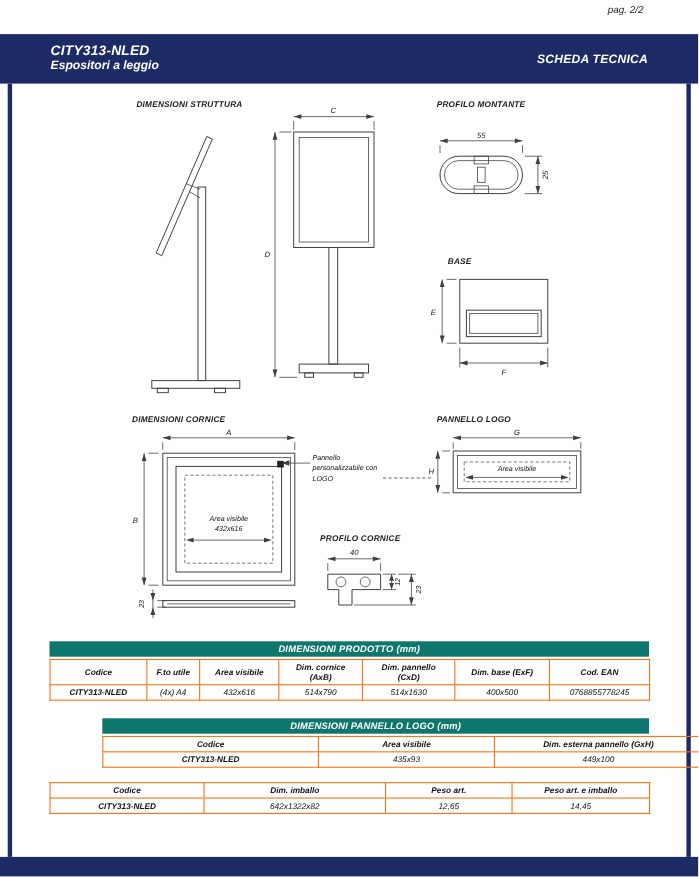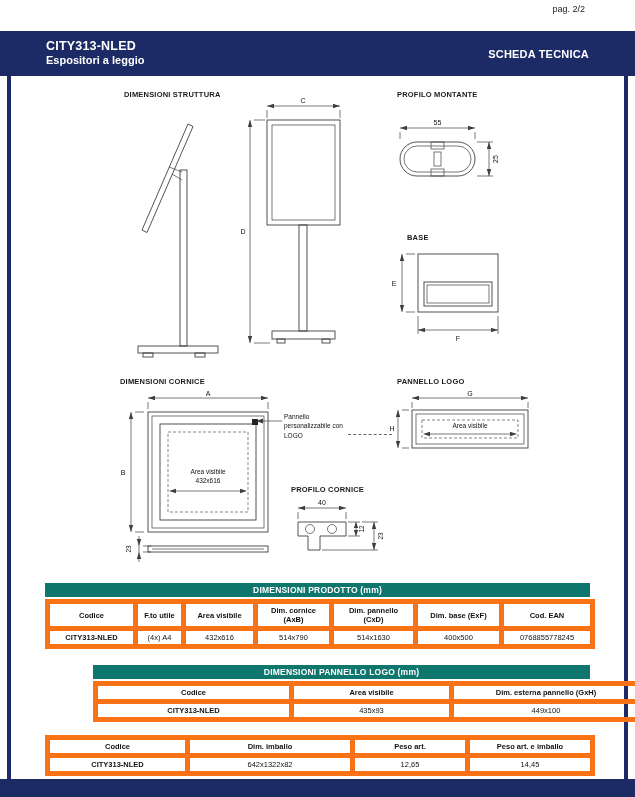--- a/index.html
+++ b/index.html
@@ -1,17 +1,17 @@
 <!DOCTYPE html>
 <html><head>
 <meta charset="utf-8">
 <style>
   * { margin:0; padding:0; box-sizing:border-box; }
   html,body { background:#ffffff; font-family:"Liberation Sans", sans-serif; }
-  .page { position:relative; width:635px; height:797px; background:#fff; overflow:hidden; }
+  .page { position:relative; width:635px; height:797px; background:#fff; overflow:hidden;font-style:italic; }
 
   .page-num { position:absolute; top:4px; right:50px; font-size:9px; color:#222; }
 
   .topbar { position:absolute; top:31px; left:0; width:635px; height:45px; background:#1c2a66; color:#fff;
             display:flex; align-items:center; justify-content:space-between; padding:0 46px; }
   .topbar .code { font-size:12.5px; font-weight:bold; letter-spacing:.2px; line-height:1.25; }
   .topbar .line { font-size:11px; font-weight:bold; line-height:1.25; }
   .topbar-right { font-size:11px; font-weight:bold; letter-spacing:.2px; }
 
   .side-border { position:absolute; top:76px; width:4px; height:703px; background:#1c2a66; }
@@ -45,21 +45,21 @@
   svg .thin { fill:none; stroke:#3f3f3f; stroke-width:0.7; }
   svg .dash { fill:none; stroke:#555; stroke-width:0.7; stroke-dasharray:3 2; }
   svg .ar   { fill:#3f3f3f; stroke:none; }
   svg text  { font-family:"Liberation Sans", sans-serif; fill:#111; font-size:7px; }
   svg text.sm { font-size:6.5px; }
 
   .tables { position:absolute; top:583px; left:45px; width:545px; }
   .tbl-title { background:#0f766e; color:#fff; font-weight:bold; font-size:8.5px; text-align:center;
                height:14px; line-height:14px; margin-bottom:2px; letter-spacing:.2px; }
   table { width:100%; border-collapse:collapse; table-layout:fixed; }
-  th, td { border:5px solid #f97316; font-size:7.5px; text-align:center; padding:2px 1px; color:#111; }
+  th, td { border:1px solid #f97316; font-size:7.5px; text-align:center; padding:2px 1px; color:#111; }
   th { font-weight:bold; white-space:pre-line; vertical-align:middle; }
   td { height:12px; vertical-align:middle; }
   td.code-cell { font-weight:bold; }
   .tbl-prodotto { margin-bottom:16px; }
   .tbl-pannello { margin-bottom:13px;margin-left:48px; }
 </style>
 </head>
 <body>
 
 <div class="page">

